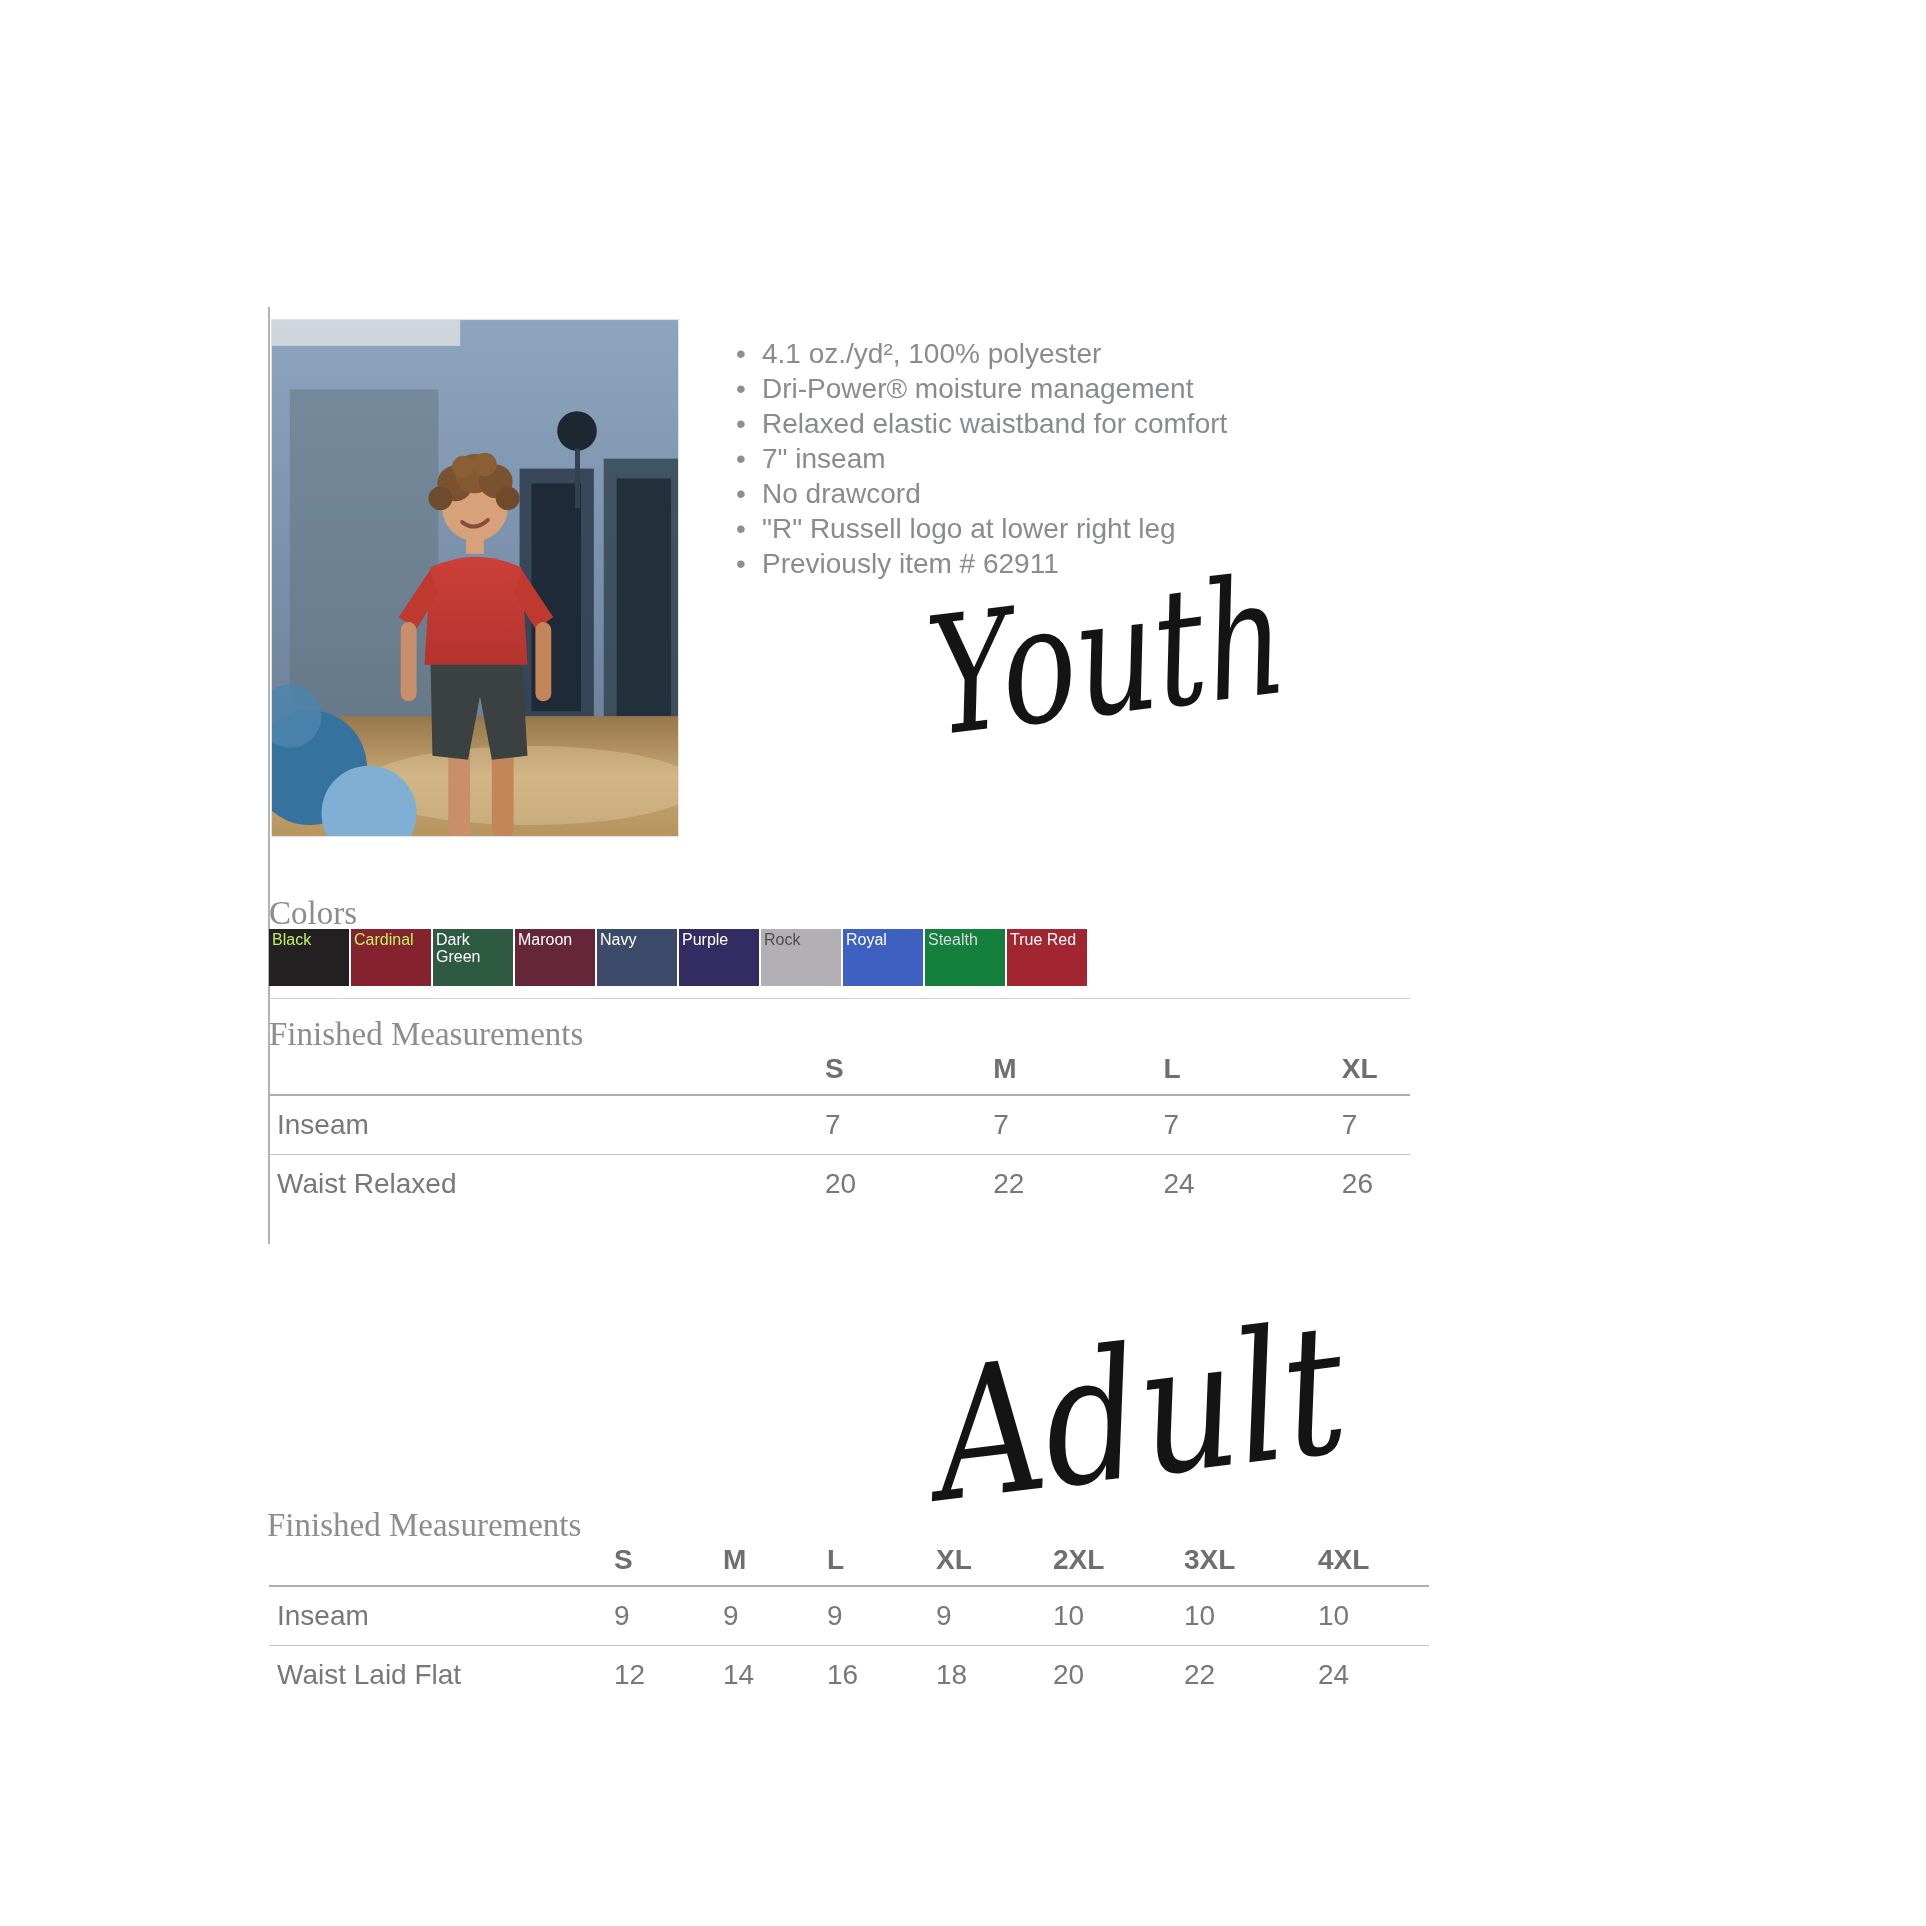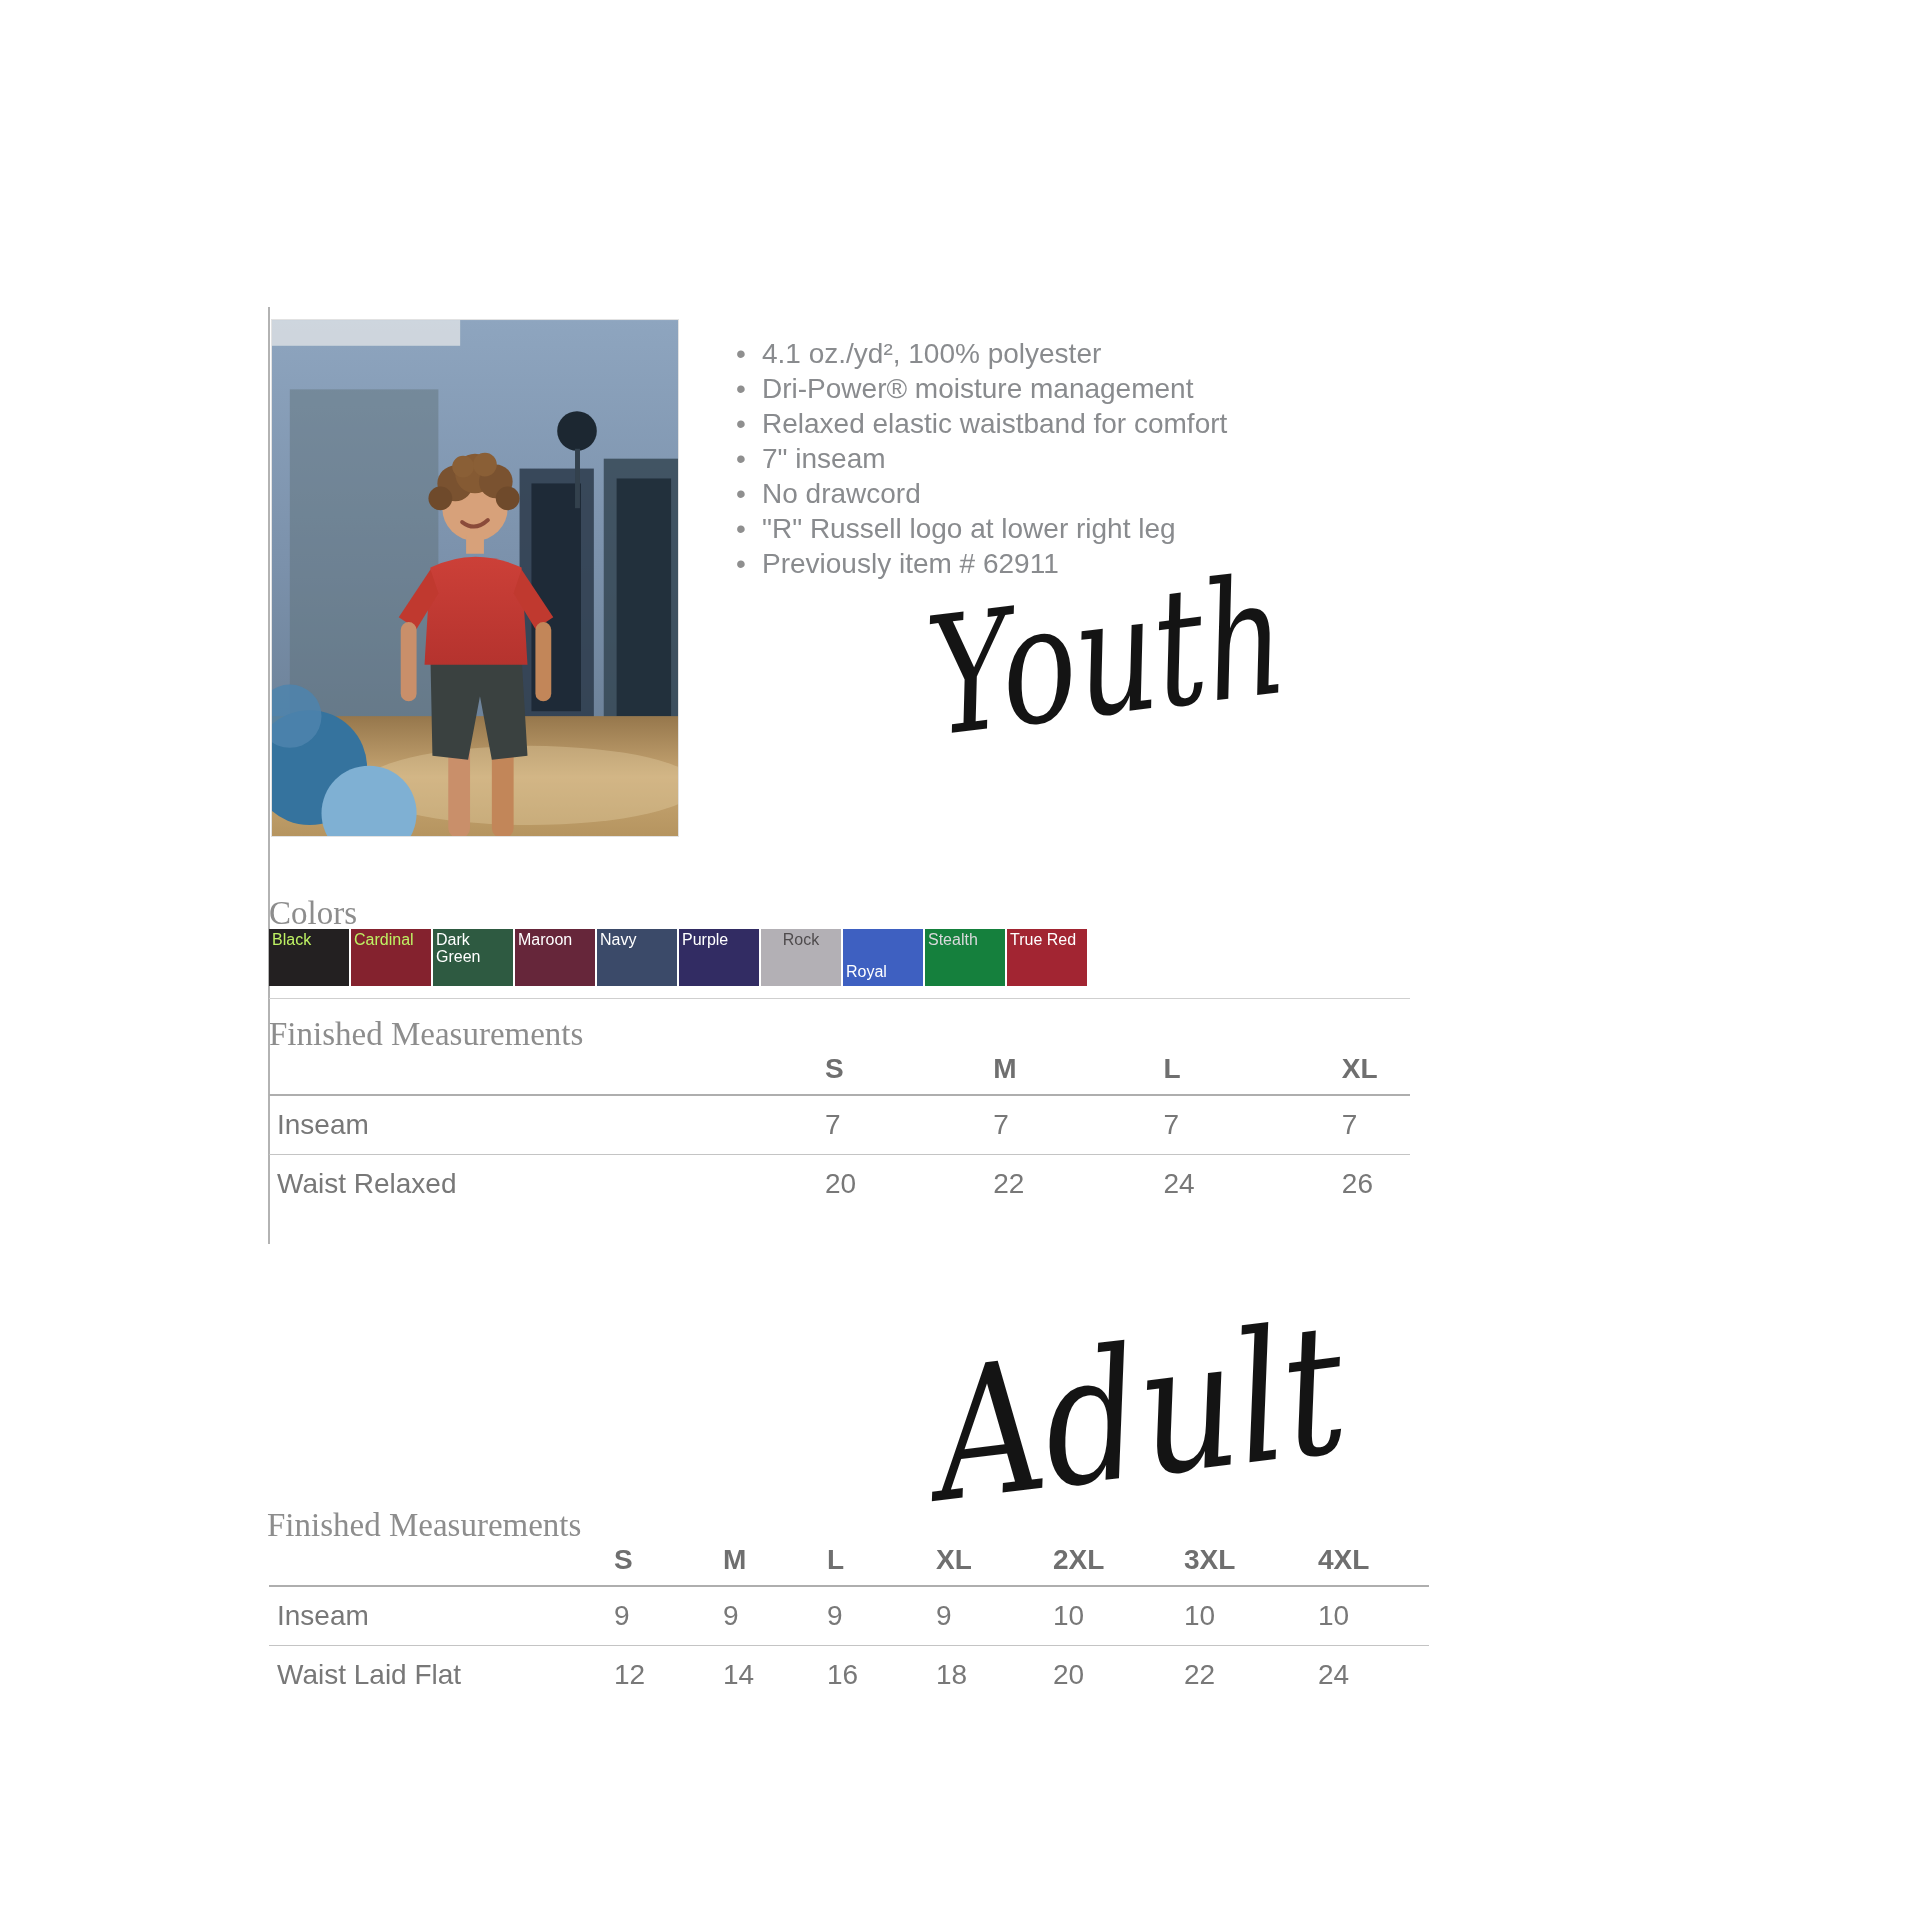--- a/index.html
+++ b/index.html
@@ -130,25 +130,25 @@
     </div>
   <div class="swatch" style="background: rgb(102, 38, 58);">
       <span style="color: rgb(255, 255, 255);">Maroon</span>
     </div>
   <div class="swatch" style="background: rgb(59, 74, 105);">
       <span style="color: rgb(255, 255, 255);">Navy</span>
     </div>
   <div class="swatch" style="background: rgb(50, 44, 99);">
       <span style="color: rgb(255, 255, 255);">Purple</span>
     </div>
-  <div class="swatch" style="background: rgb(179, 176, 181); text-align: center;">
+  <div class="swatch" style="background: rgb(179, 176, 181);">
       <span style="color: rgb(79, 75, 77);">Rock</span>
     </div>
   <div class="swatch" style="background: rgb(62, 96, 193);">
-      <span style="color: rgb(255, 255, 255); margin-top: 32px;">Royal</span>
+      <span style="color: rgb(255, 255, 255);">Royal</span>
     </div>
   <div class="swatch" style="background: #15803d;">
       <span style="color: rgb(217, 217, 219);">Stealth</span>
     </div>
   <div class="swatch" style="background: rgb(162, 37, 50);">
       <span style="color: rgb(255, 255, 255);">True Red</span>
     </div>
 </div>
 
 <div class="abs colors-divider"></div>

